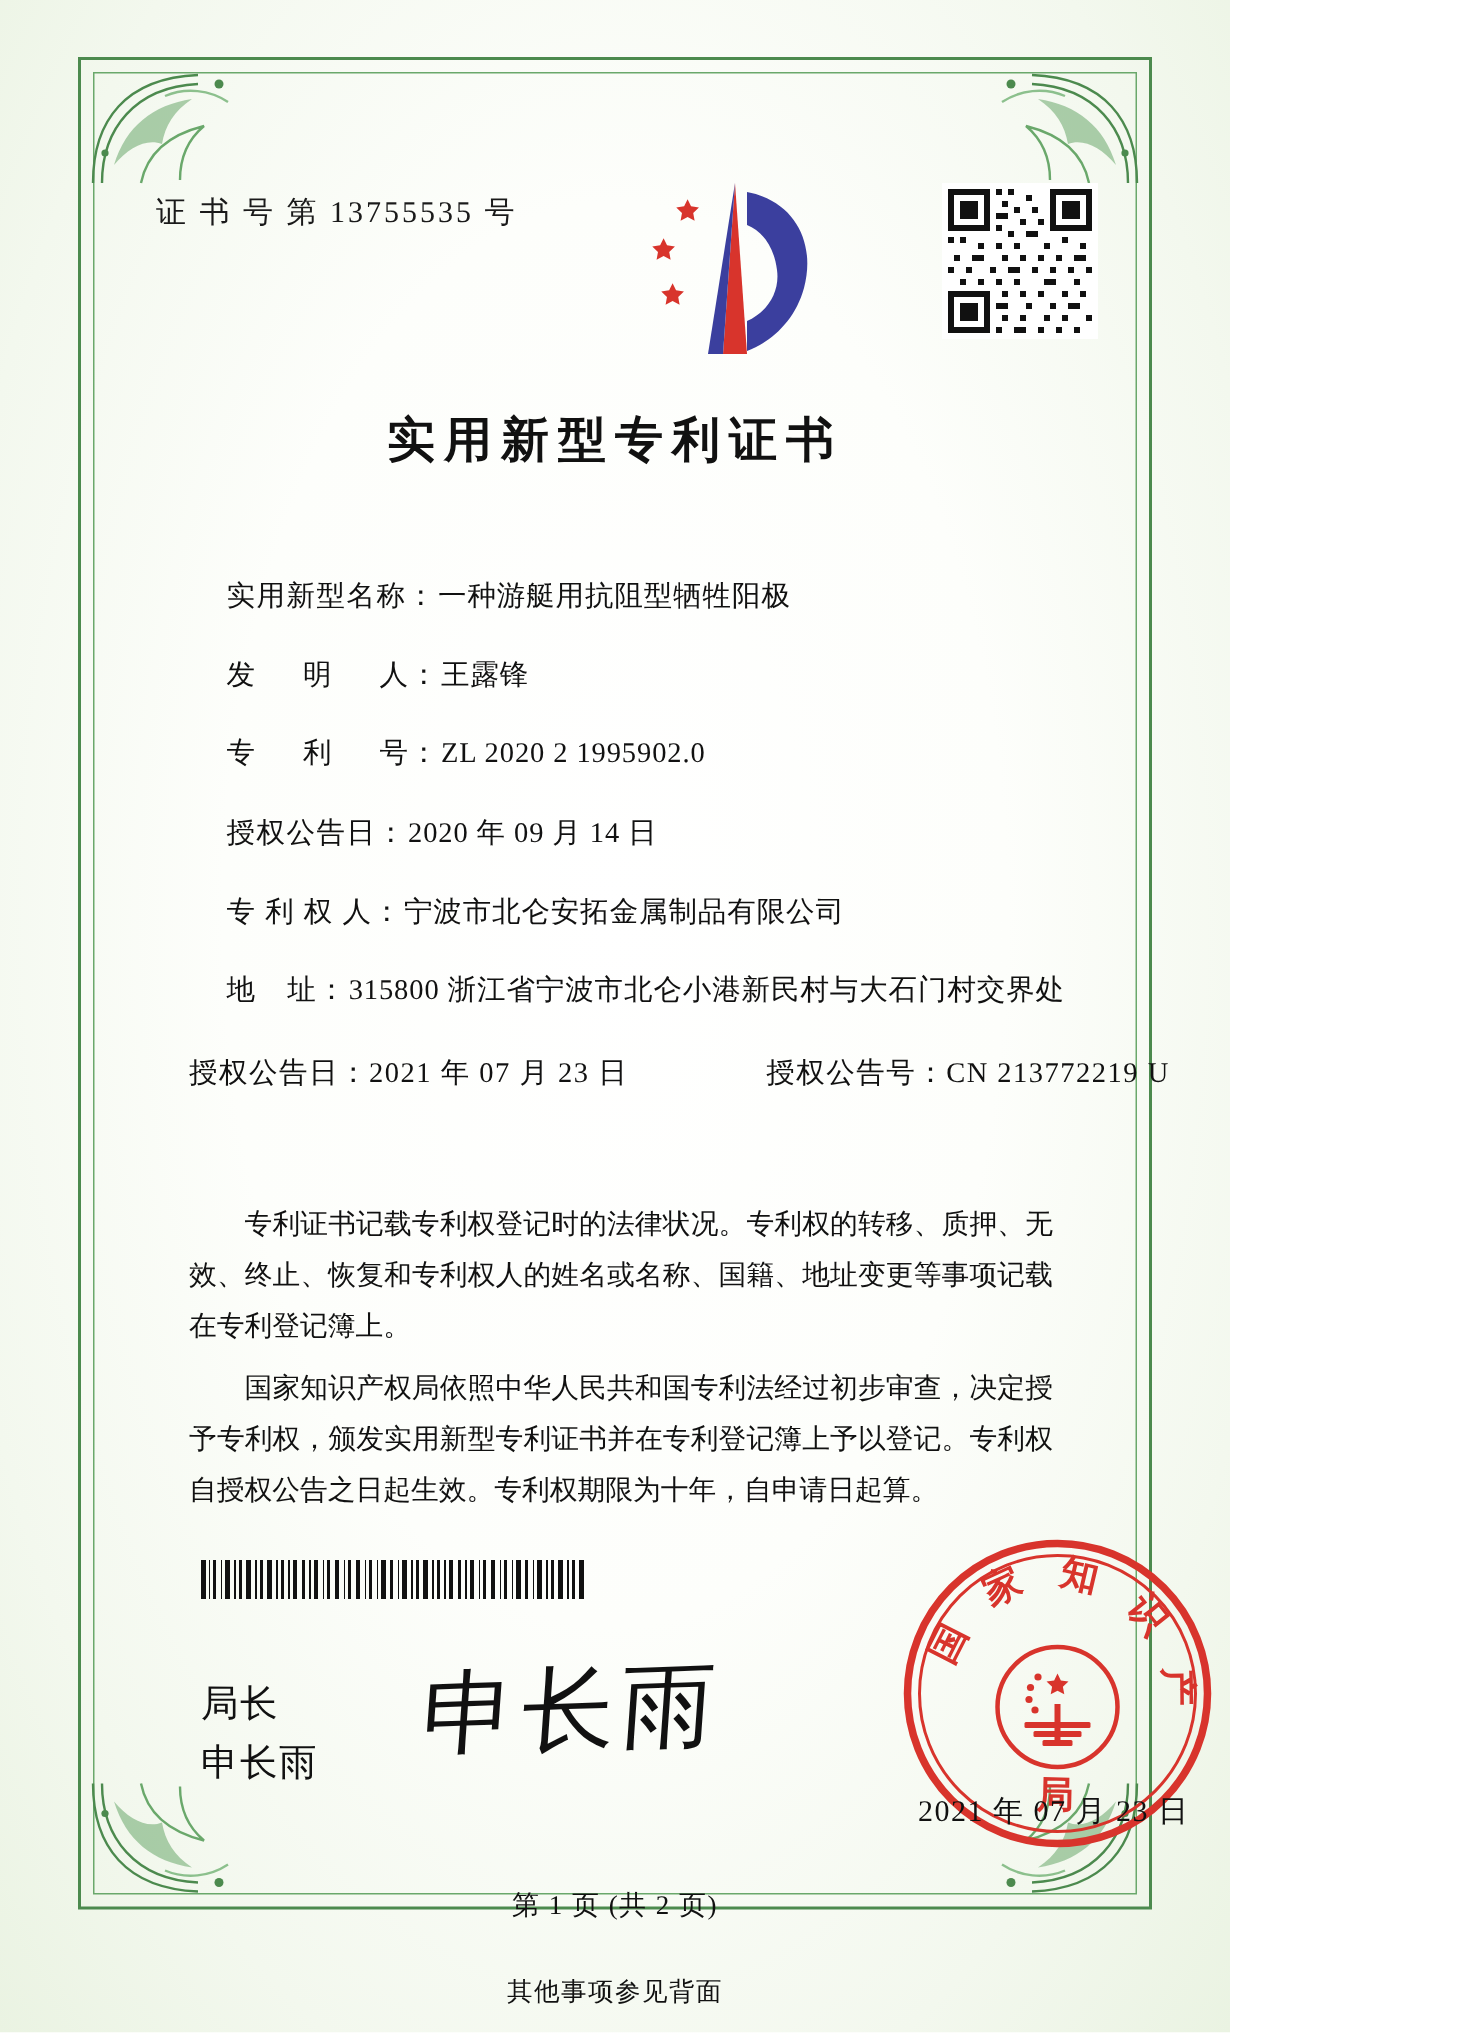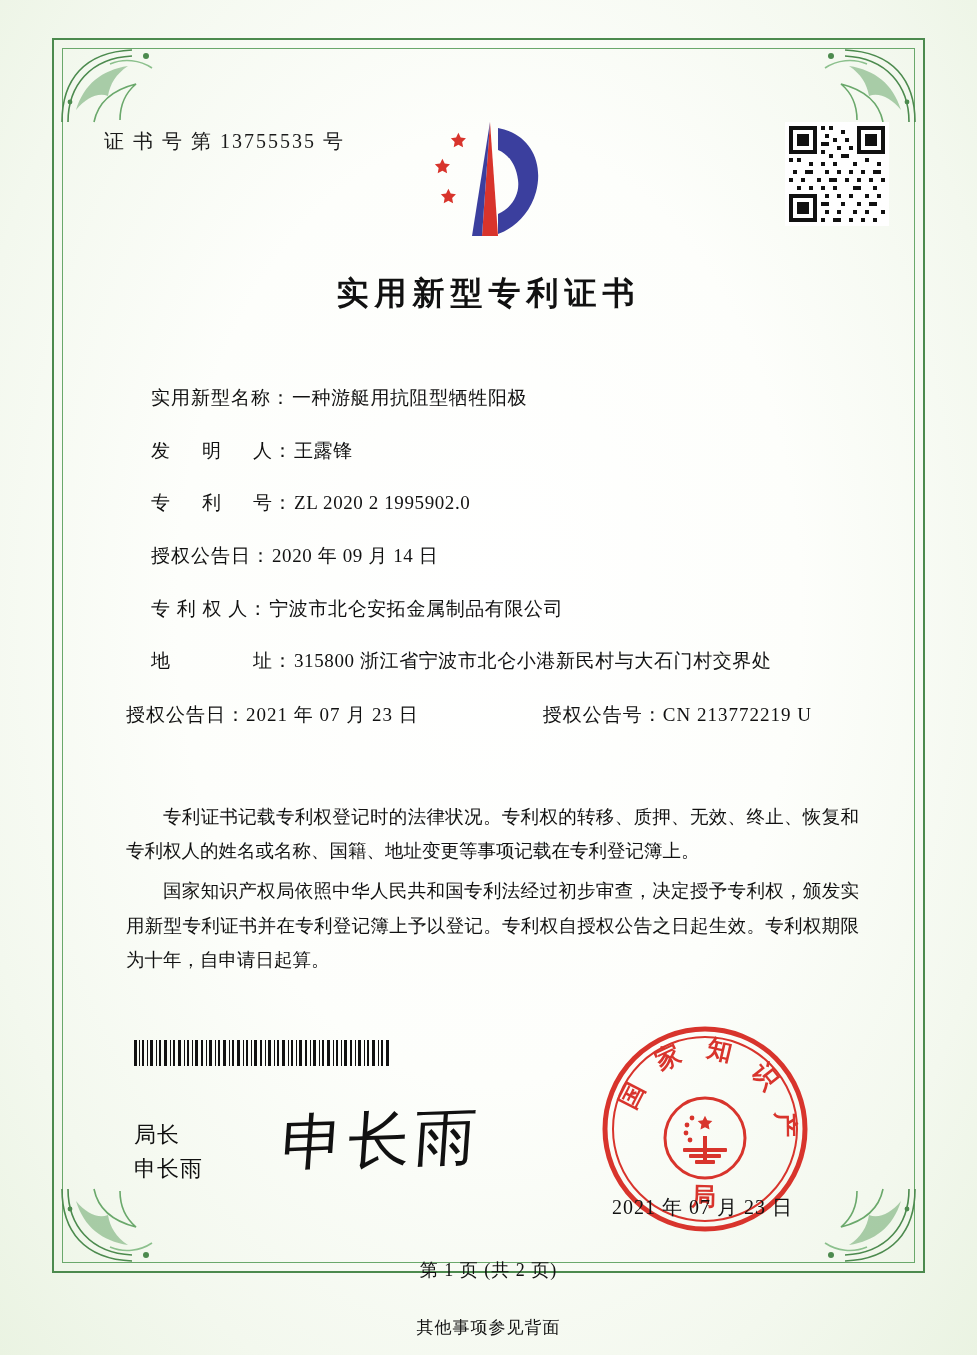--- a/index.html
+++ b/index.html
@@ -10,21 +10,21 @@
     width: 977px;
     height: 1355px;
     background: #ffffff;
     font-family: "Liberation Serif", "DejaVu Serif", serif;
     overflow: hidden;
   }
 
   
   .page {
     position: relative;
-    width: 977px;
+    width: 820px;
     height: 1355px;
     background:
       radial-gradient(ellipse at 50% 45%, #ffffff 0%, #fdfefb 45%, #f3f8ee 78%, #eaf3e2 100%);
   }
 
   .outer-border {
     position: absolute;
     left: 52px;
     top: 38px;
     right: 52px;
@@ -120,21 +120,20 @@
     letter-spacing: 0.6px;
     white-space: nowrap;
   }
 
   .grant-row {
     display: flex;
     align-items: baseline;
     font-size: 19px;
     color: #111;
     margin-bottom: 44px;
-    gap: 32px;
   }
   .grant-left { white-space: nowrap; letter-spacing: 1px; }
   .grant-right { white-space: nowrap; letter-spacing: 1px; margin-left: 92px; }
 
   
   .paragraphs {
     position: absolute;
     left: 126px;
     right: 118px;
     top: 800px;
@@ -155,21 +154,21 @@
     top: 1040px;
     width: 258px;
     height: 26px;
   }
 
   
   .sig-block {
     position: absolute;
     left: 134px;
     top: 1118px;
-    font-size: 22px;
+    font-size: 25px;
     line-height: 1.55;
     color: #111;
     letter-spacing: 1px;
   }
   .signature-script {
     position: absolute;
     left: 282px;
     top: 1098px;
     font-size: 62px;
     font-family: "DejaVu Serif", serif;

